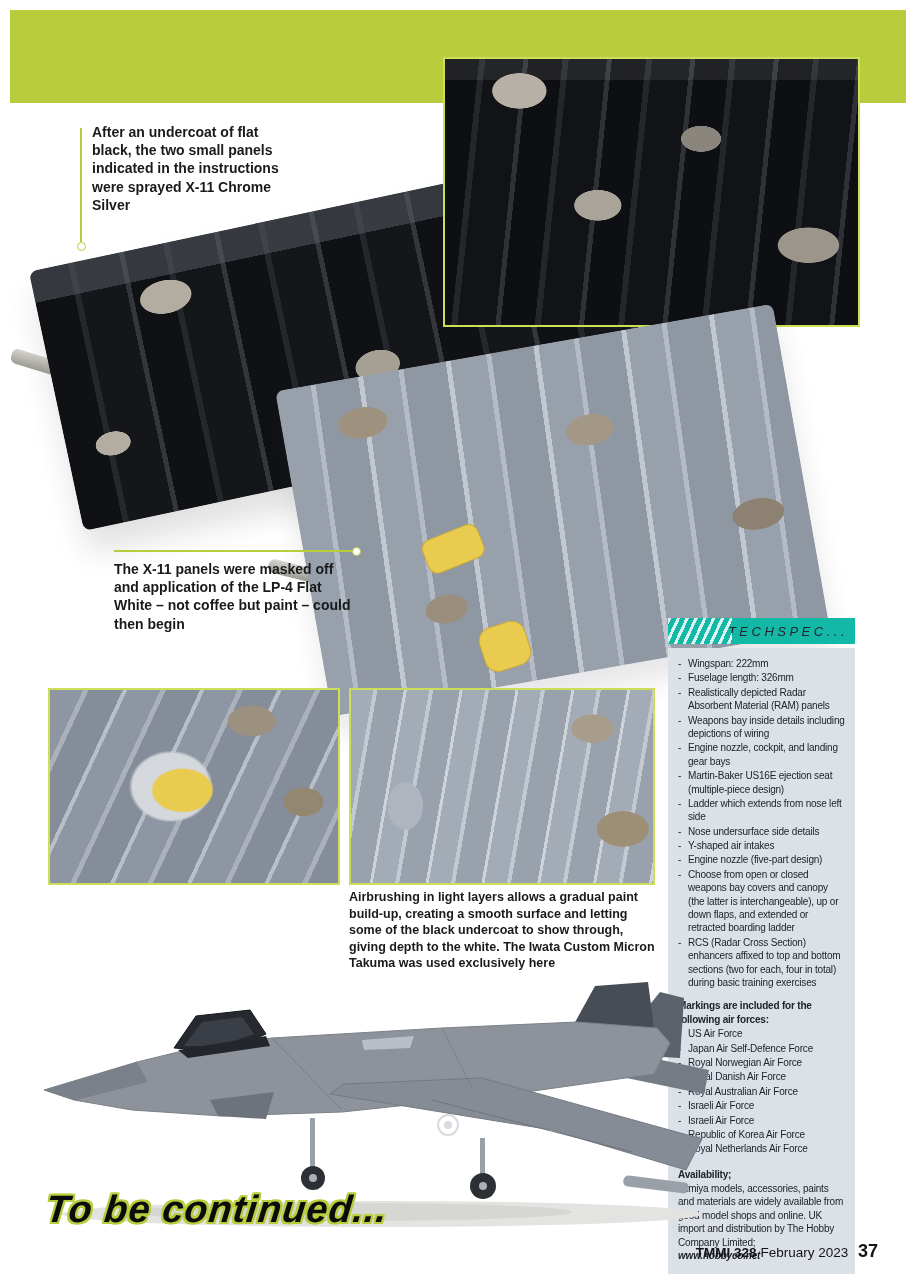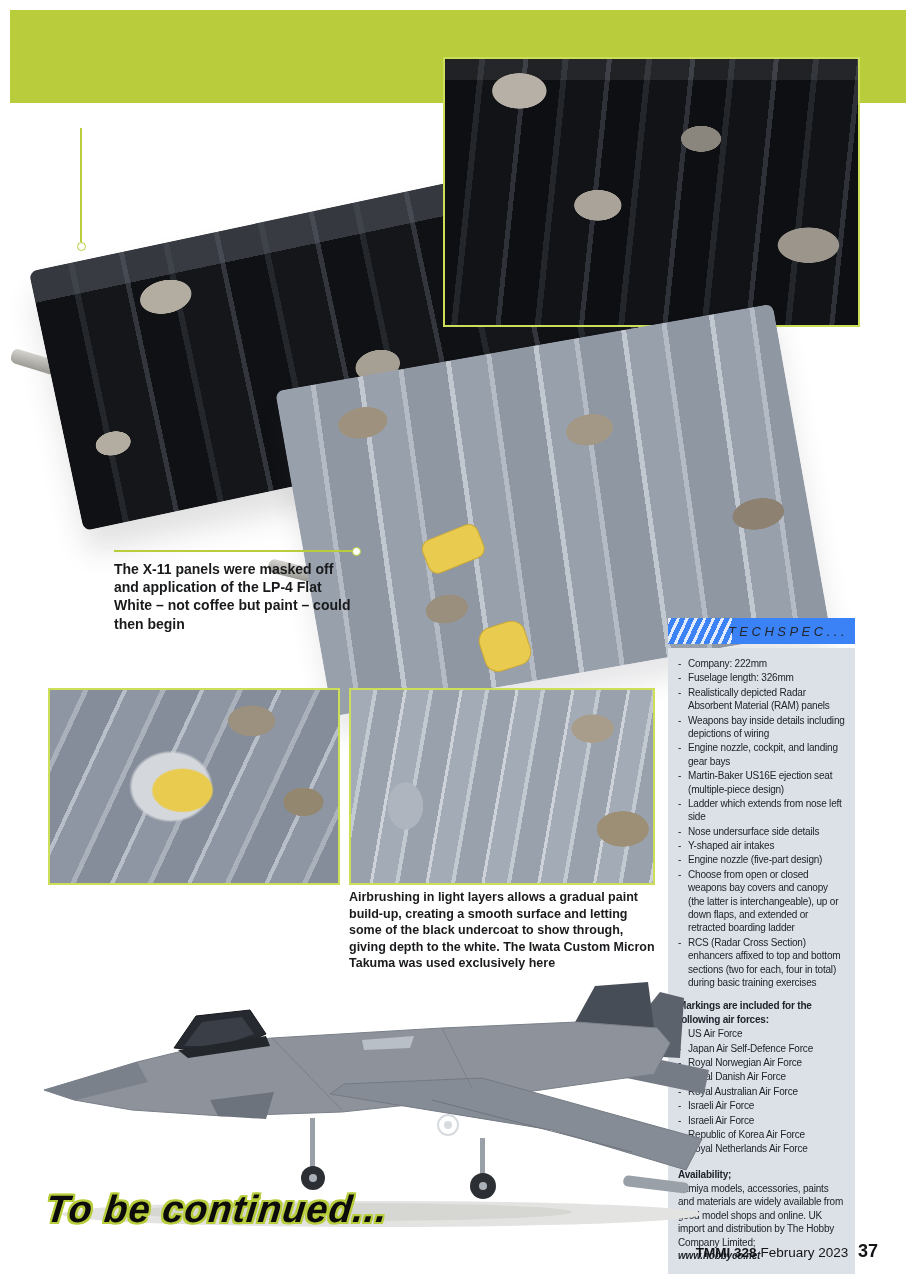--- a/index.html
+++ b/index.html
@@ -70,21 +70,21 @@
   .leader-h{position:absolute;left:114px;top:550px;width:238px;height:2px;background:#b9cd3c;}
   .leader-h-dot{position:absolute;left:352px;top:547px;width:7px;height:7px;border:1.5px solid #b9cd3c;border-radius:50%;background:#fff;}
   
   .cap{position:absolute;font-weight:bold;color:#191a1c;}
   .cap1{left:92px;top:123px;width:205px;font-size:14px;line-height:1.3;}
   .cap2{left:114px;top:560px;width:246px;font-size:14px;line-height:1.3;}
   .cap3{left:48px;top:889px;width:300px;font-size:12.5px;line-height:1.32;}
   .cap4{left:349px;top:889px;width:308px;font-size:12.5px;line-height:1.32;}
   
   .techspec{position:absolute;left:668px;top:618px;width:187px;}
-  .ts-header{position:relative;height:26px;background:#3b82f6;display:flex;align-items:center;justify-content:flex-end;padding-right:7px;box-sizing:border-box;}
+  .ts-header{position:relative;height:26px;background:#14b8a6;display:flex;align-items:center;justify-content:flex-end;padding-right:7px;box-sizing:border-box;}
   .ts-stripes{position:absolute;left:0;top:0;bottom:0;width:64px;
     background:repeating-linear-gradient(115deg,rgba(255,255,255,.85) 0 3px,rgba(0,0,0,0) 3px 8px);}
   .ts-title{font-style:italic;font-size:13px;letter-spacing:3.5px;color:#23262f;font-weight:500;}
   .ts-body{margin-top:4px;background:#dce0e7;padding:9px 9px 12px 10px;color:#20242c;
     font-size:10px;line-height:1.34;letter-spacing:-0.2px;}
   .ts-li{padding-left:10px;position:relative;margin-bottom:1px;}
   .ts-li::before{content:"-";position:absolute;left:0;top:0;}
   .ts-head2{font-weight:bold;margin:10px 0 1px 0;}
   .ts-avail-head{font-weight:bold;margin:12px 0 0 0;}
   .ts-avail{margin-top:1px;}
@@ -110,41 +110,42 @@
 
   <div class="bay-wrap tl">
     <div class="rod r1"></div>
     <div class="bay-black"></div>
   </div>
 
   <div class="photo photo-top-right"></div>
 
   <div class="leader-v"></div>
   <div class="leader-v-dot"></div>
+  <div class="cap cap1">After an undercoat of flat black, the two small panels indicated in the instructions were sprayed X-11 Chrome Silver</div>
 
   <div class="bay-wrap mid">
     <div class="rod r2"></div>
     <div class="bay-gray">
       <div class="patch-yellow py1"></div>
       <div class="patch-yellow py2"></div>
     </div>
   </div>
 
   <div class="leader-h"></div>
   <div class="leader-h-dot"></div>
   <div class="cap cap2">The X-11 panels were masked off and application of the LP-4 Flat White – not coffee but paint – could then begin</div>
 
   <div class="techspec">
     <div class="ts-header">
       <div class="ts-stripes"></div>
       <span class="ts-title">TECHSPEC...</span>
     </div>
     <div class="ts-body">
       <div>
-          <div class="ts-li">Company: 222mm</div>
+          <div class="ts-li">Wingspan: 222mm</div>
           <div class="ts-li">Fuselage length: 326mm</div>
           <div class="ts-li">Realistically depicted Radar Absorbent Material (RAM) panels</div>
           <div class="ts-li">Weapons bay inside details including depictions of wiring</div>
           <div class="ts-li">Engine nozzle, cockpit, and landing gear bays</div>
           <div class="ts-li">Martin-Baker US16E ejection seat (multiple-piece design)</div>
           <div class="ts-li">Ladder which extends from nose left side</div>
           <div class="ts-li">Nose undersurface side details</div>
           <div class="ts-li">Y-shaped air intakes</div>
           <div class="ts-li">Engine nozzle (five-part design)</div>
           <div class="ts-li">Choose from open or closed weapons bay covers and canopy (the latter is interchangeable), up or down flaps, and extended or retracted boarding ladder</div>

